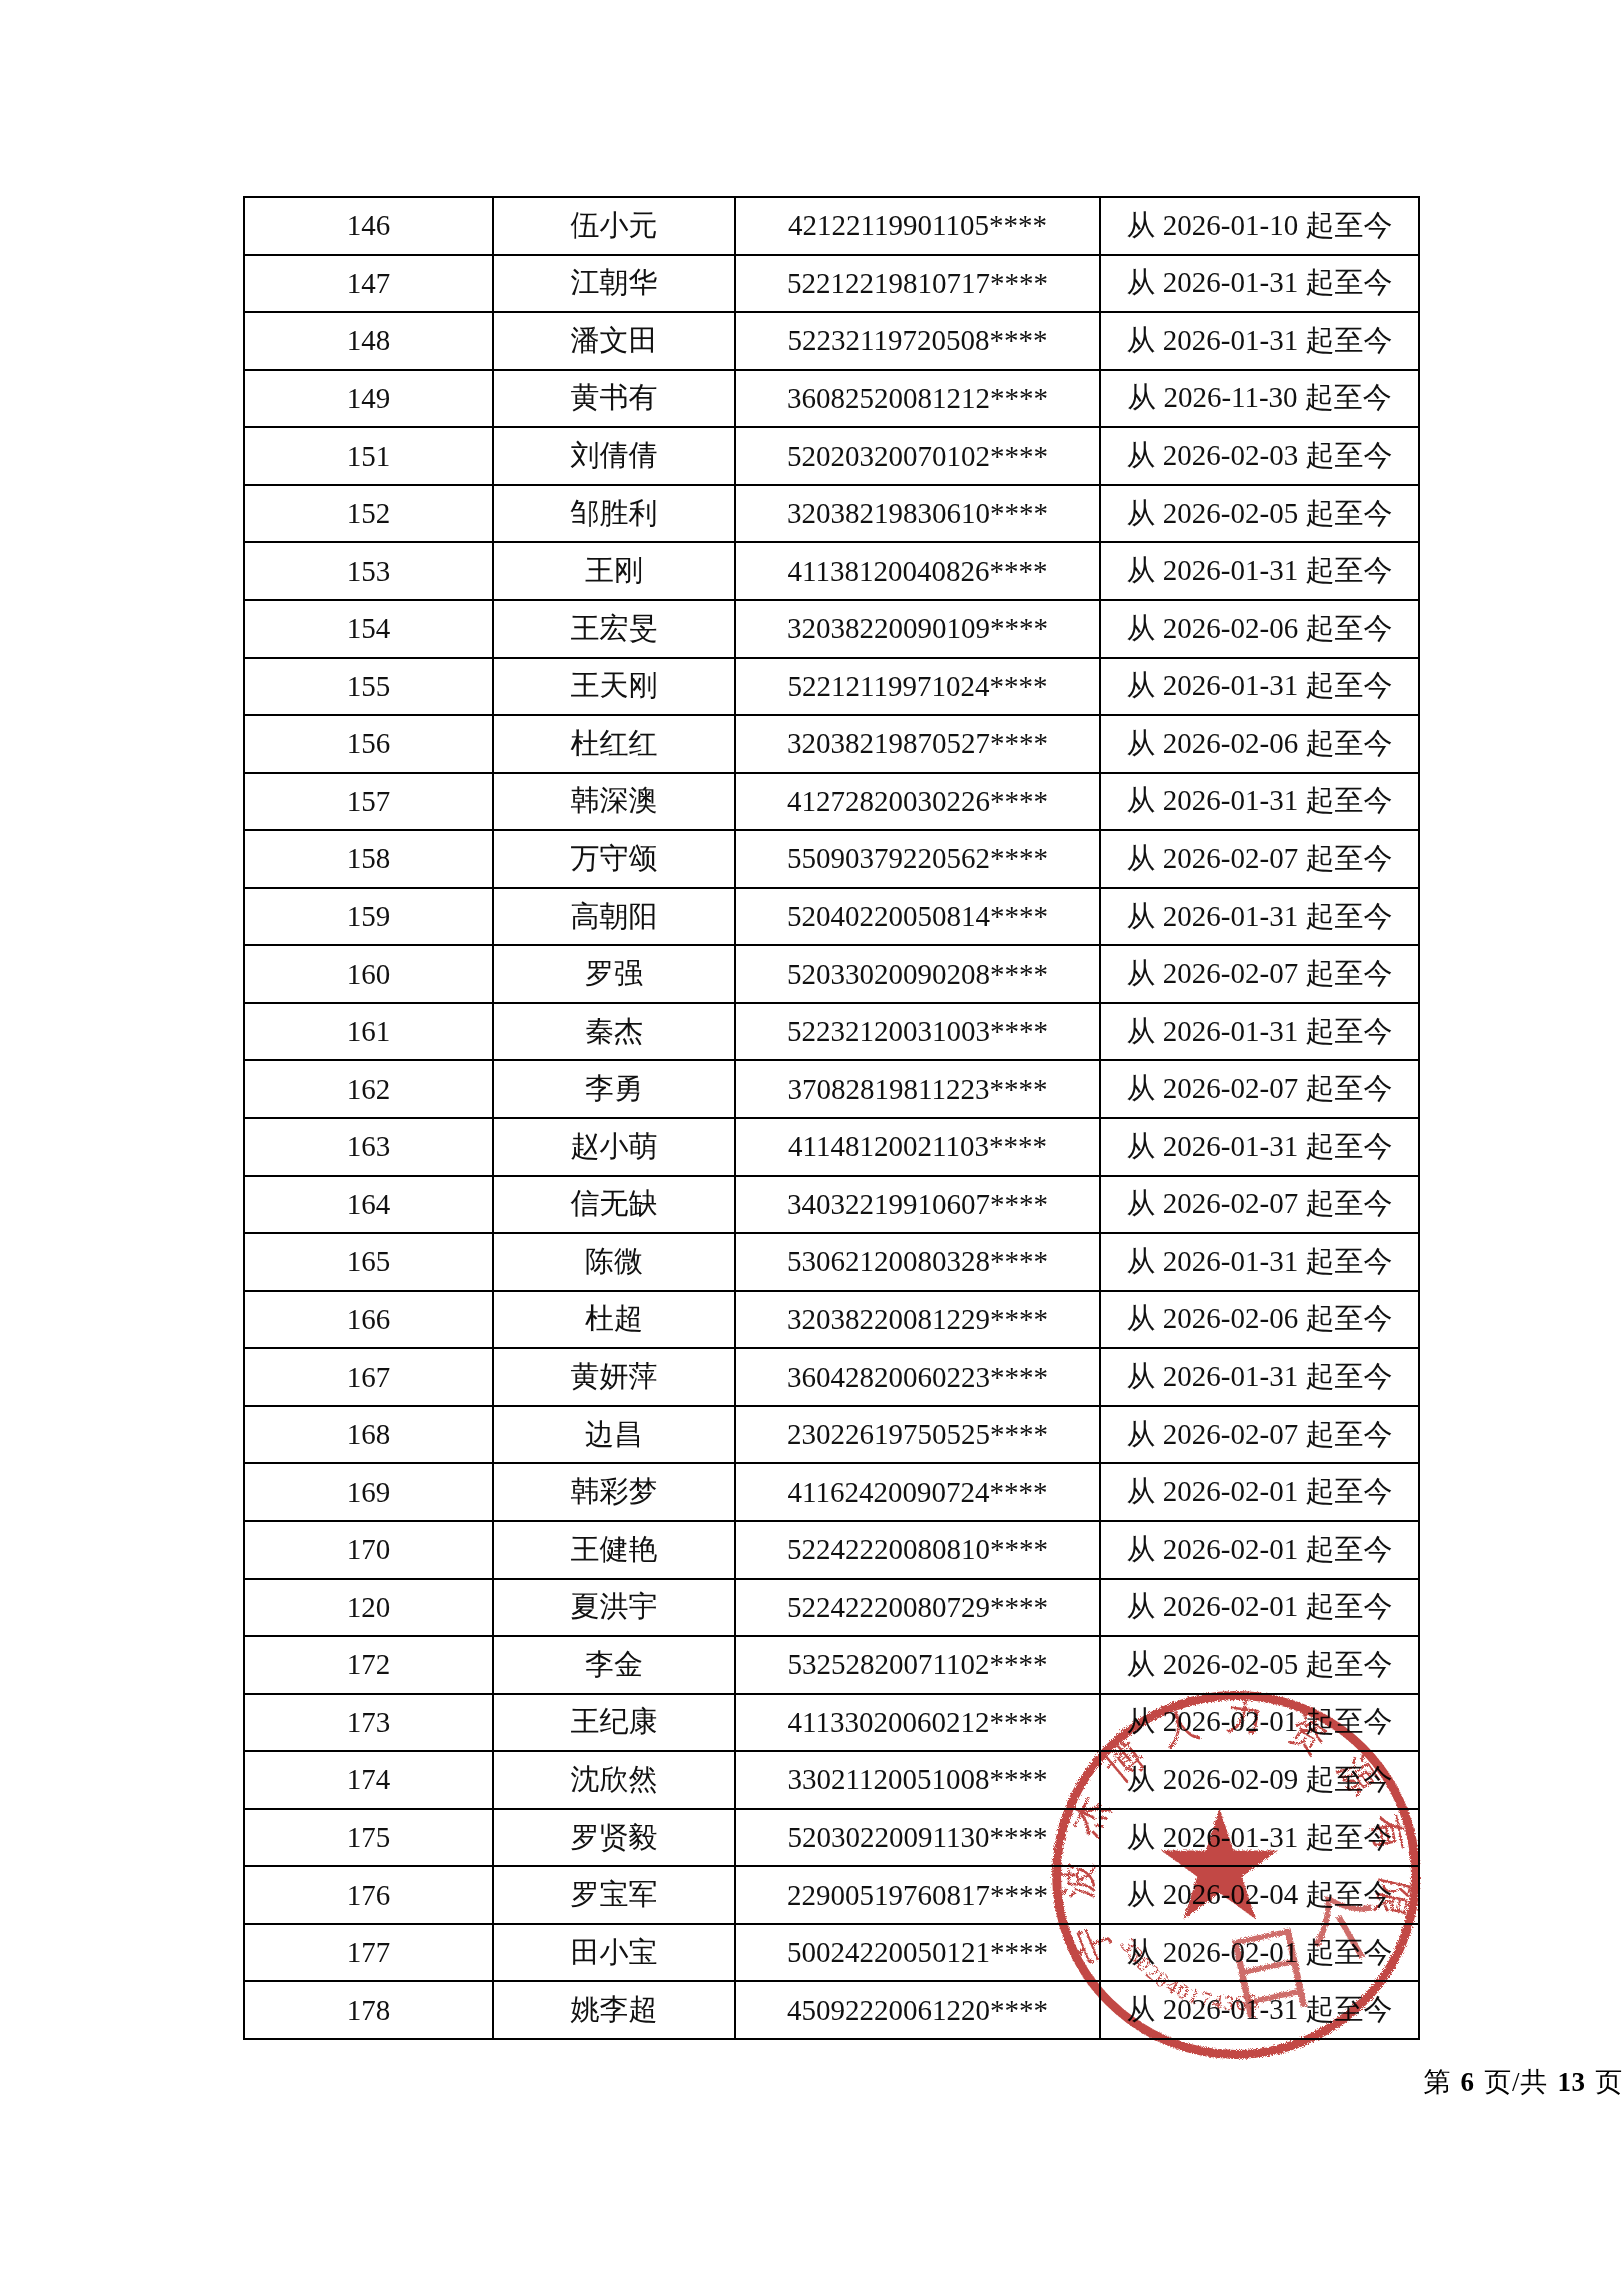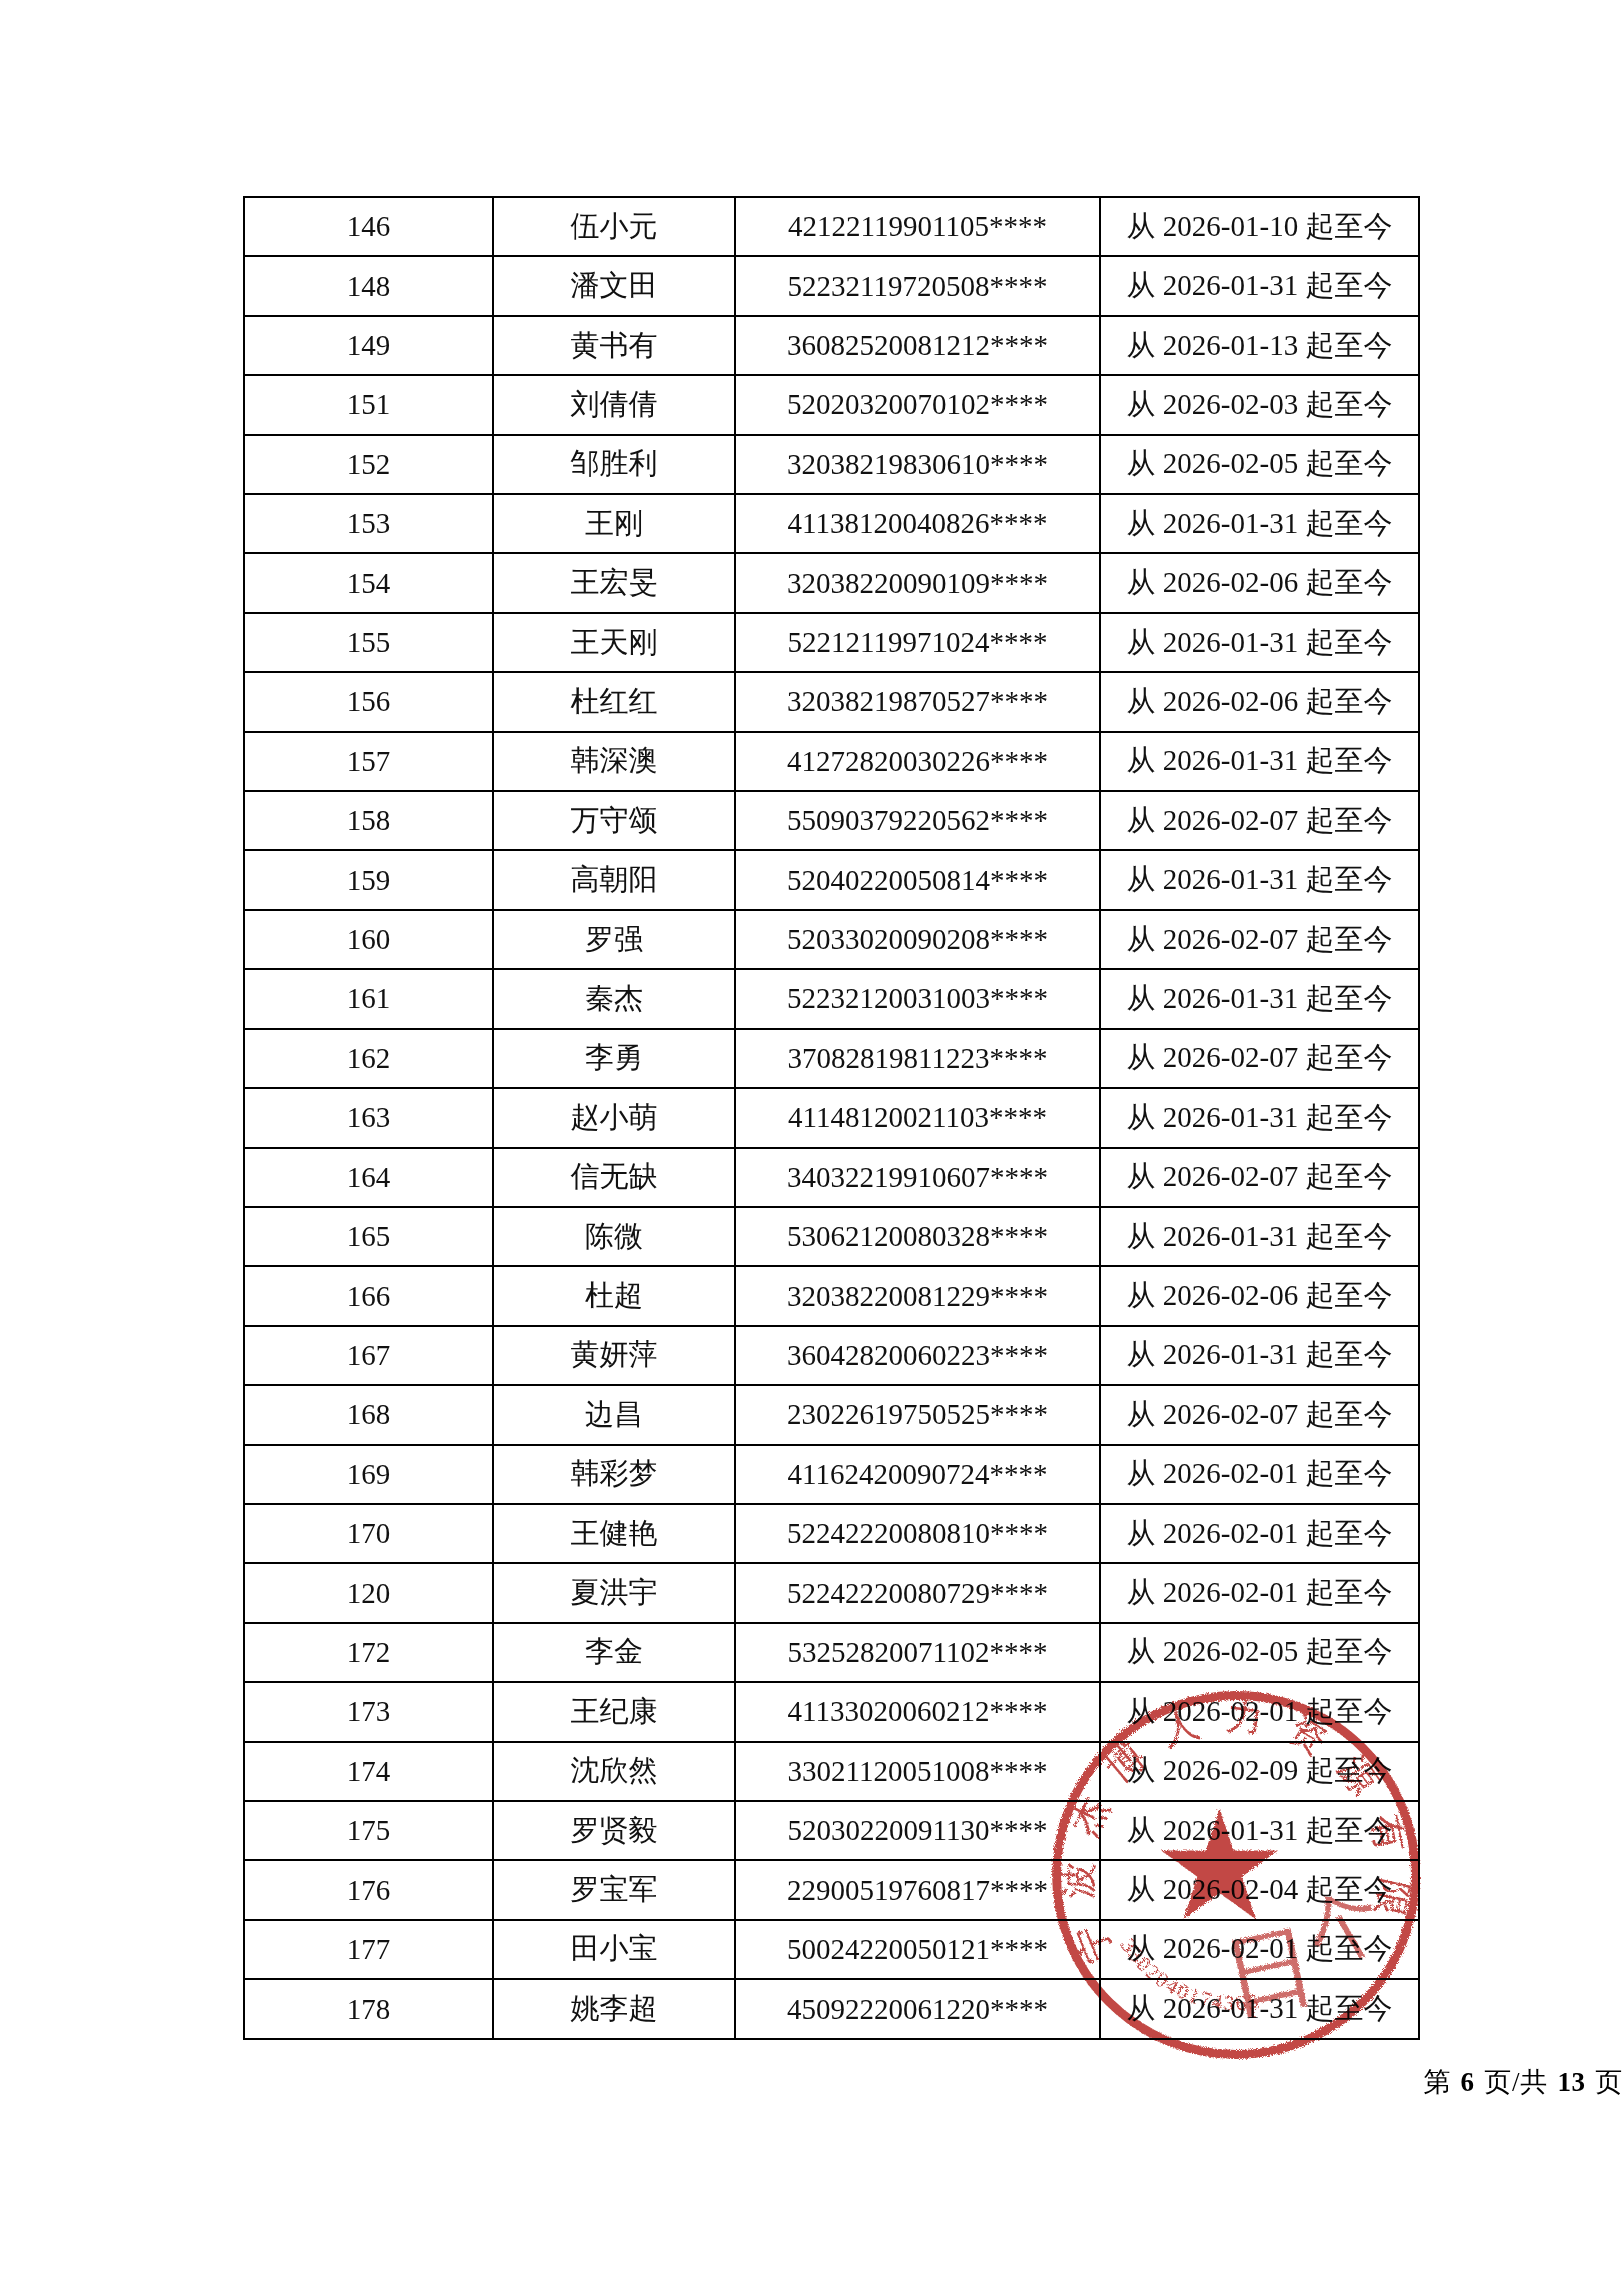--- a/index.html
+++ b/index.html
@@ -54,30 +54,36 @@
       <col>
     </colgroup>
     <tbody id="roster-body">
         <tr>
           <td>146</td>
           <td>伍小元</td>
           <td>42122119901105****</td>
           <td>从 2026-01-10 起至今</td>
         </tr>
         <tr>
+          <td>147</td>
+          <td>江朝华</td>
+          <td>52212219810717****</td>
+          <td>从 2026-01-31 起至今</td>
+        </tr>
+        <tr>
           <td>148</td>
           <td>潘文田</td>
           <td>52232119720508****</td>
           <td>从 2026-01-31 起至今</td>
         </tr>
         <tr>
           <td>149</td>
           <td>黄书有</td>
           <td>36082520081212****</td>
-          <td>从 2026-01-13 起至今</td>
+          <td>从 2026-11-30 起至今</td>
         </tr>
         <tr>
           <td>151</td>
           <td>刘倩倩</td>
           <td>52020320070102****</td>
           <td>从 2026-02-03 起至今</td>
         </tr>
         <tr>
           <td>152</td>
           <td>邹胜利</td>

